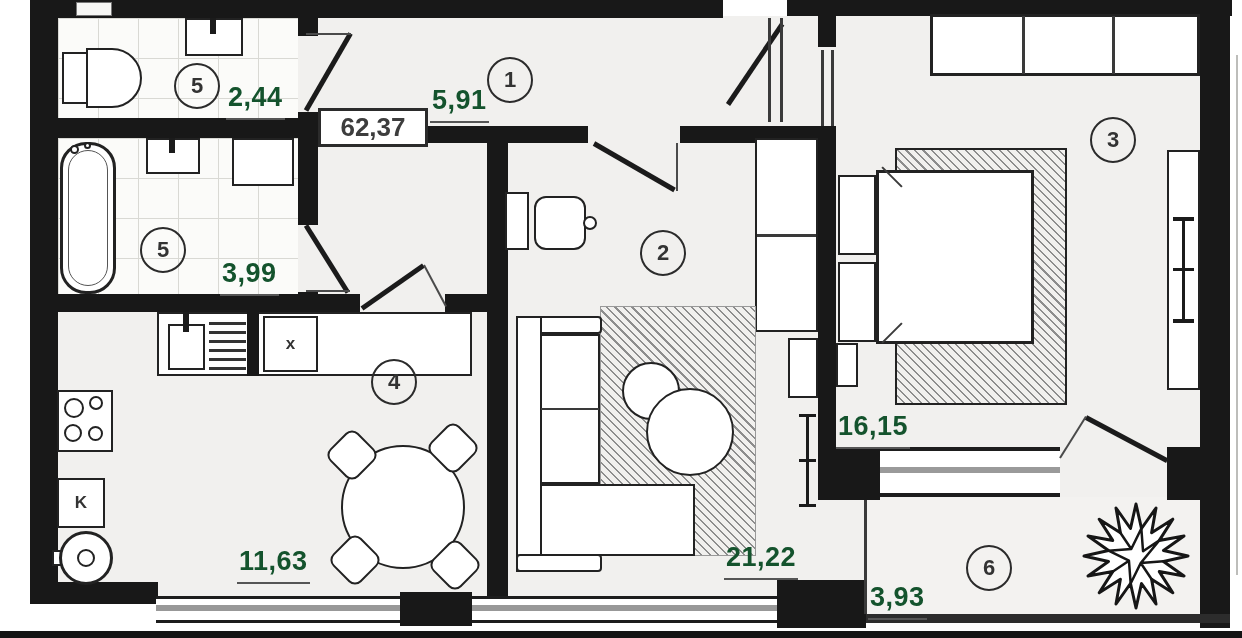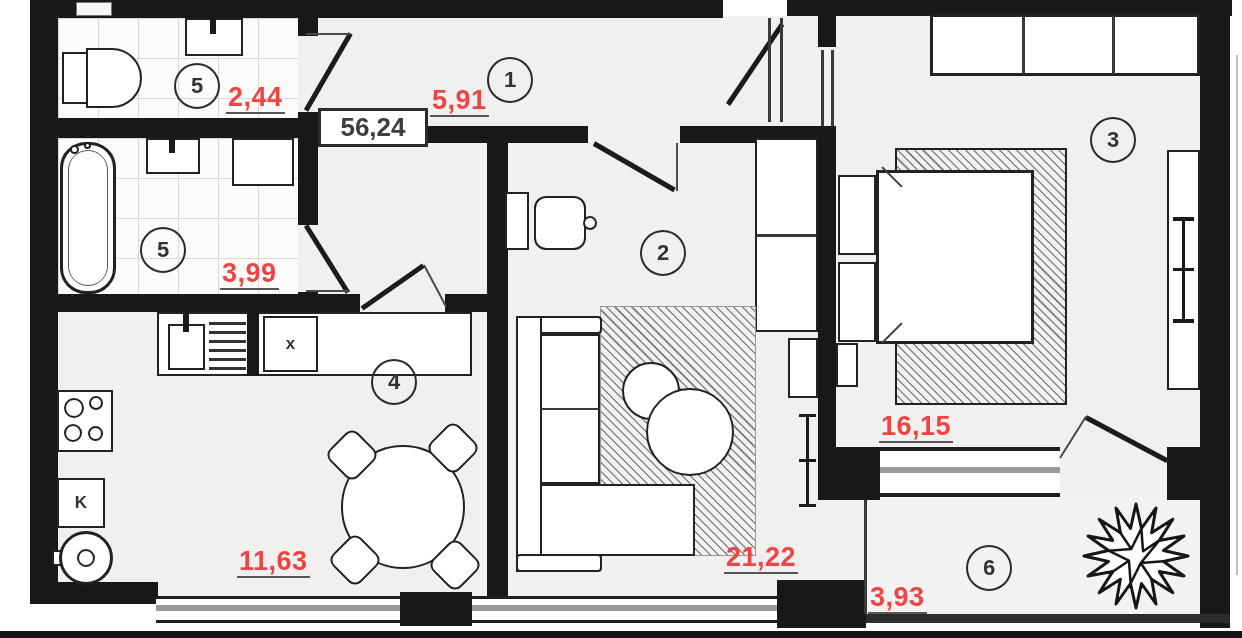--- a/index.html
+++ b/index.html
@@ -14,22 +14,22 @@
   .leaf{position:absolute;height:5px;background:#1b1b1b;transform-origin:0 50%}
   .chord{position:absolute;height:2px;background:#4a4a4a;transform-origin:0 50%}
   .tiles{background-color:#fbfbf9;
     background-image:linear-gradient(#d9d9d4 1.2px,transparent 1.2px),
                      linear-gradient(90deg,#d9d9d4 1.2px,transparent 1.2px);
     background-size:40px 40px}
   .hatch{background:repeating-linear-gradient(45deg,rgba(0,0,0,0) 0 4.5px,#8d8d8d 4.5px 6px)}
   .circ{position:absolute;width:46px;height:46px;border:2.5px solid #2b2b2b;border-radius:50%;
         display:flex;align-items:center;justify-content:center;
         font:700 22px "Liberation Sans",sans-serif;color:#333;box-sizing:border-box;background:transparent}
-  .area{position:absolute;font:700 27px "Liberation Sans",sans-serif;color:#ef4444;
-        border-bottom:2.5px solid #555;padding:0 2px 1px;letter-spacing:.5px;line-height:1}
+  .area{position:absolute;font:700 27px "Liberation Sans",sans-serif;color:#14532d;
+        border-bottom:2.5px solid #555;padding:0 2px 7px;letter-spacing:.5px;line-height:1}
   .atable{position:absolute;left:318px;top:108px;width:110px;background:#fff;
           border:3px solid #2b2b2b;box-sizing:border-box}
   .atable .trow{height:33px;display:flex;align-items:center;justify-content:center;
           font:700 26px "Liberation Sans",sans-serif;color:#3d3d3d;border-top:2.5px solid #2b2b2b}
   .atable .trow:first-child{border-top:none}
   .winh{position:absolute;height:27px;
     background:linear-gradient(#1d1d1d 0 3px,#fff 3px 9px,#989898 9px 15px,#fff 15px 24px,#1d1d1d 24px 27px)}
   .winv{position:absolute;height:50px;
     background:linear-gradient(#1d1d1d 0 4px,#fff 4px 20px,#9a9a9a 20px 26px,#fff 26px 46px,#1d1d1d 46px 50px)}
   .burner{position:absolute;border:2.5px solid #222;border-radius:50%;background:#fff;box-sizing:border-box}
@@ -101,21 +101,21 @@
 
   <div class="box" style="left:60px;top:142px;width:56px;height:152px;border-radius:26px;border-width:3px"></div>
   <div class="abs" style="left:68px;top:150px;width:40px;height:136px;border:1.5px solid #555;border-radius:20px;box-sizing:border-box"></div>
   <div class="burner" style="left:70px;top:145px;width:9px;height:9px"></div>
   <div class="burner" style="left:84px;top:142px;width:7px;height:7px"></div>
   <div class="box" style="left:146px;top:138px;width:54px;height:36px"></div>
   <div class="tick" style="left:169px;top:138px;width:6px;height:15px"></div>
   <div class="box" style="left:232px;top:138px;width:62px;height:48px"></div>
 
   <div class="atable">
-    <div class="trow">56,24</div>
+    <div class="trow">62,37</div>
   </div>
 
   <div class="box" style="left:157px;top:312px;width:315px;height:64px"></div>
   <div class="box" style="left:168px;top:324px;width:37px;height:46px"></div>
   <div class="tick" style="left:183px;top:312px;width:6px;height:20px"></div>
   <div class="abs" style="left:209px;top:322px;width:37px;height:50px;background:repeating-linear-gradient(180deg,#333 0 2.5px,transparent 2.5px 9px)"></div>
   <div class="w" style="left:247px;top:312px;width:12px;height:64px"></div>
   <div class="box mark" style="left:263px;top:316px;width:55px;height:56px">x</div>
   <div class="box" style="left:57px;top:390px;width:56px;height:62px"></div>
   <div class="burner" style="left:64px;top:398px;width:20px;height:20px"></div>
@@ -179,16 +179,16 @@
   <div class="circ" style="left:371px;top:359px">4</div>
   <div class="circ" style="left:174px;top:63px">5</div>
   <div class="circ" style="left:140px;top:227px">5</div>
   <div class="circ" style="left:966px;top:545px">6</div>
 
   <div class="area" style="left:430px;top:87px">5,91</div>
   <div class="area" style="left:226px;top:84px">2,44</div>
   <div class="area" style="left:220px;top:260px">3,99</div>
   <div class="area" style="left:237px;top:548px">11,63</div>
   <div class="area" style="left:724px;top:544px">21,22</div>
-  <div class="area" style="left:879px;top:413px">16,15</div>
+  <div class="area" style="left:836px;top:413px">16,15</div>
   <div class="area" style="left:868px;top:584px">3,93</div>
 
 </div>
 
 </body></html>

